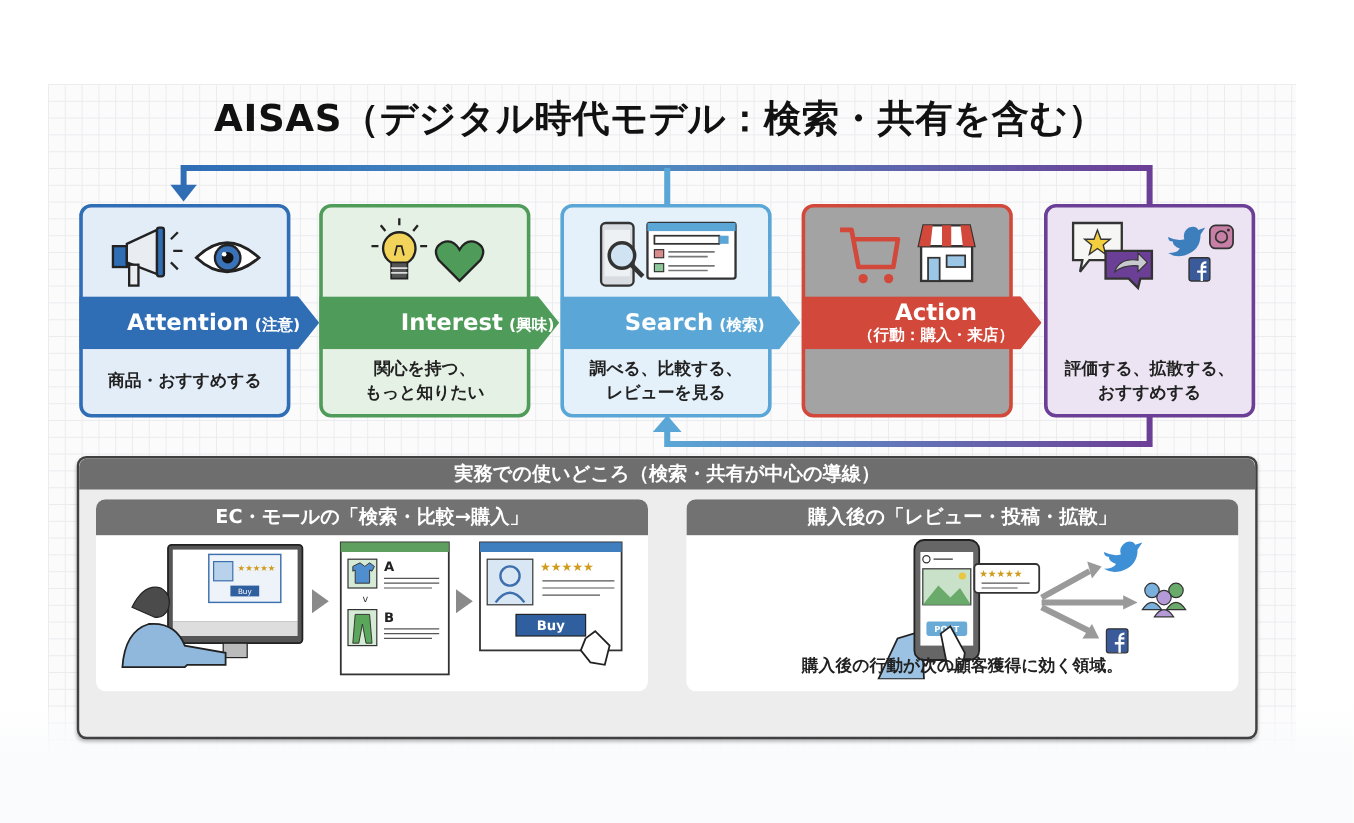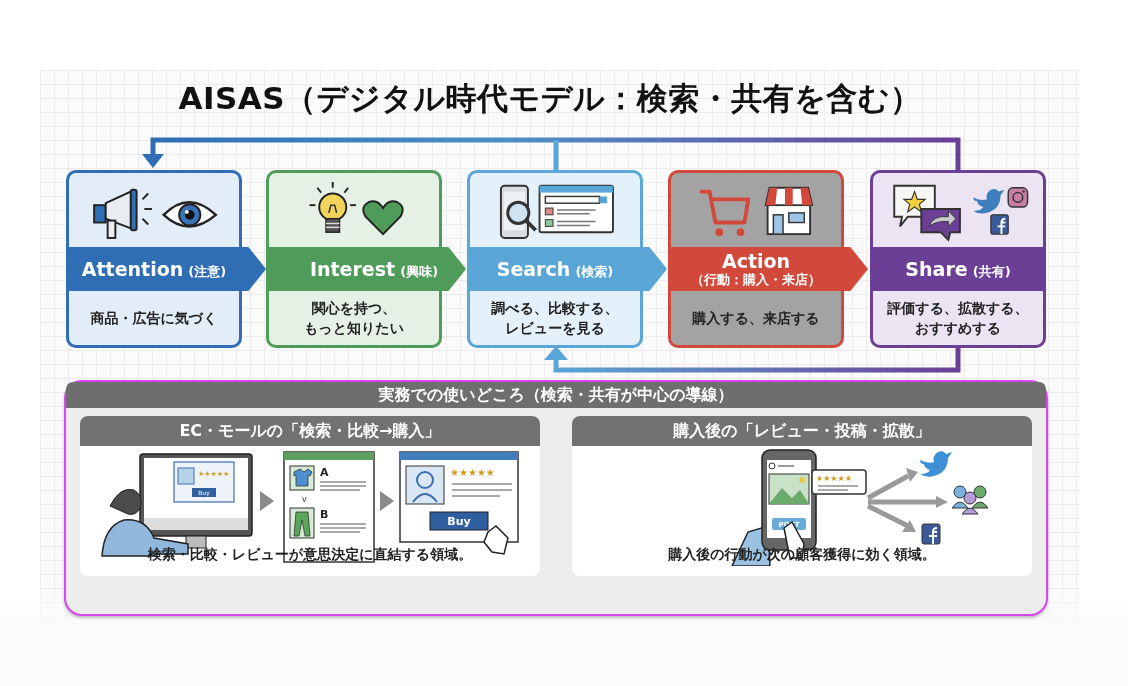--- a/index.html
+++ b/index.html
@@ -26,37 +26,37 @@
   }
   svg.flow { position: absolute; left: 0; top: 0; }
 
   .stage {
     position: absolute; top: 170px; width: 176px; height: 178px;
     border: 3px solid; border-radius: 10px; box-sizing: border-box; overflow: visible;
   }
   .stage .icons { position: absolute; left: 0; top: 0; width: 100%; height: 72px; }
   .stage .band {
     position: absolute; left: -3px; top: 74px; width: 200px; height: 44px;
-    color: #fff; display: flex; flex-direction: column; justify-content: center; align-items: flex-start;
+    color: #fff; display: flex; flex-direction: column; justify-content: center; align-items: flex-end;
     clip-path: polygon(0 0, 176px 0, 176px -8px, 200px 22px, 176px 52px, 176px 44px, 0 44px);
   }
   .stage .band.noarrow { width: 176px; clip-path: none; }
   .band-inner { width: 176px; text-align: center; }
   .stage .name { font-size: 19px; font-weight: bold; }
   .stage .jp { font-size: 13px; font-weight: bold; }
   .stage .sub { font-size: 13px; font-weight: bold; line-height: 16px; }
   .stage .desc {
     position: absolute; left: 0; top: 118px; width: 100%; height: 54px;
     display: flex; align-items: center; justify-content: center; text-align: center;
     font-size: 14px; font-weight: bold; color: #222; line-height: 20px; padding: 0 6px; box-sizing: border-box;
   }
 
   .usage {
     position: absolute; left: 64px; top: 380px; width: 984px; height: 236px;
-    background: #ededed; border: 2px solid #d946ef; border-radius: 18px; box-sizing: border-box;
+    background: #ededed; border: 2px solid #404040; border-radius: 8px; box-sizing: border-box;
     box-shadow: 0 2px 3px rgba(0,0,0,0.25);
   }
   .usage-head {
     height: 26px; background: #6e6e6e; color: #fff; text-align: center;
     font-size: 16px; font-weight: bold; line-height: 26px; border-radius: 7px 7px 0 0;
   }
   .panel {
     position: absolute; top: 34px; width: 460px; height: 160px; background: #fff;
     border-radius: 8px; overflow: hidden;
   }
@@ -116,21 +116,21 @@
     </g>
   </svg>
   <div class="band" style="background:#2f6db5;">
     <div class="band-inner">
       <span class="name">Attention</span>
       <span class="jp">(注意)</span>
     </div>
   </div>
   <div class="desc">
     <div>
-        <div>商品・広告に気づく</div>
+        <div>商品・おすすめする</div>
       </div>
   </div>
 </div>
 
 <div class="stage" style="left:266px;border-color:#4f9c5a;background:#e4f1e4;">
   <svg class="icons" viewBox="0 0 176 72">
     <g>
       <circle cx="66" cy="34" r="14" fill="#f3d45a" stroke="#222" stroke-width="2"></circle>
       <rect x="59" y="46" width="14" height="14" fill="#555" stroke="#222" stroke-width="1.5"></rect>
       <line x1="59" y1="51" x2="73" y2="51" stroke="#ddd" stroke-width="1.5"></line>
@@ -209,25 +209,20 @@
       <rect x="106" y="42" width="10" height="20" fill="#9cc6e6" stroke="#333" stroke-width="1.5"></rect>
       <rect x="122" y="40" width="16" height="10" fill="#9cc6e6" stroke="#333" stroke-width="1.5"></rect>
     </g>
   </svg>
   <div class="band" style="background:#d2483a;">
     <div class="band-inner">
       <div class="name">Action</div>
       <div class="sub">（行動：購入・来店）</div>
     </div>
   </div>
-  <div class="desc">
-    <div>
-        <div>購入する、来店する</div>
-      </div>
-  </div>
 </div>
 
 <div class="stage" style="left:870px;border-color:#6c3f96;background:#ece4f3;">
   <svg class="icons" viewBox="0 0 176 72">
     <g>
       <path d="M22 12 H64 V44 H36 L28 54 L30 44 H22 Z" fill="#f6f6f4" stroke="#333" stroke-width="2"></path>
       <polygon points="43,18 46,26 54,26 48,31 50,39 43,34 36,39 38,31 32,26 40,26" fill="#f3cf3f" stroke="#333" stroke-width="1.2"></polygon>
     </g>
     <g>
       <path d="M50 36 H90 V60 H80 L78 68 L70 60 H50 Z" fill="#6c3f96" stroke="#333" stroke-width="2"></path>
@@ -239,26 +234,20 @@
     <g>
       <rect x="140" y="14" width="20" height="20" rx="5" fill="#c87fa6" stroke="#333" stroke-width="1.5"></rect>
       <circle cx="150" cy="24" r="5" fill="none" stroke="#333" stroke-width="1.5"></circle>
       <circle cx="156" cy="18" r="1.3" fill="#333"></circle>
     </g>
     <g>
       <rect x="122" y="42" width="18" height="20" rx="2" fill="#3b5a9a" stroke="#333" stroke-width="1.2"></rect>
       <path d="M133 62 V50 H137 M129 54 H137 M133 50 Q133 46 137 46" fill="none" stroke="#fff" stroke-width="2"></path>
     </g>
   </svg>
-  <div class="band noarrow" style="background:#6c3f96;">
-    <div class="band-inner">
-      <span class="name">Share</span>
-      <span class="jp">(共有)</span>
-    </div>
-  </div>
   <div class="desc">
     <div>
       <div>評価する、拡散する、</div>
       <div>おすすめする</div>
     </div>
   </div>
 </div>
 
 <div class="usage">
   <div class="usage-head">実務での使いどころ（検索・共有が中心の導線）</div>
@@ -306,21 +295,20 @@
         <path d="M333 56 Q345 40 357 56" fill="none" stroke="#3d6fae" stroke-width="2"></path>
         <text x="370" y="30" font-size="10" fill="#d09a1a" font-family="DejaVu Sans, sans-serif">★★★★★</text>
         <line x1="372" y1="38" x2="432" y2="38" stroke="#555"></line>
           <line x1="372" y1="44" x2="432" y2="44" stroke="#555"></line>
           <line x1="372" y1="50" x2="420" y2="50" stroke="#555"></line>
         <rect x="350" y="66" width="58" height="18" fill="#2f5f9e" stroke="#222"></rect>
         <text x="379" y="79" font-size="11" font-weight="bold" text-anchor="middle" fill="#fff" font-family="DejaVu Sans, sans-serif">Buy</text>
         <path d="M408 86 L416 80 L428 92 L424 108 L412 106 L404 96 Z" fill="#fff" stroke="#222" stroke-width="1.5"></path>
       </g>
     </svg>
-    <div class="panel-caption">検索・比較・レビューが意思決定に直結する領域。</div>
   </div>
 
   <div class="panel" style="left:506px;">
     <div class="panel-head">購入後の「レビュー・投稿・拡散」</div>
     <svg width="460" height="120" viewBox="0 0 460 120">
       <g>
         <path d="M160 120 L176 86 L196 80 L198 120 Z" fill="#9cc2e3" stroke="#222" stroke-width="1.5"></path>
         <rect x="190" y="4" width="54" height="100" rx="8" fill="#666" stroke="#222" stroke-width="1.5"></rect>
         <rect x="195" y="14" width="44" height="78" fill="#fff"></rect>
         <circle cx="200" cy="20" r="3" fill="none" stroke="#333"></circle>

